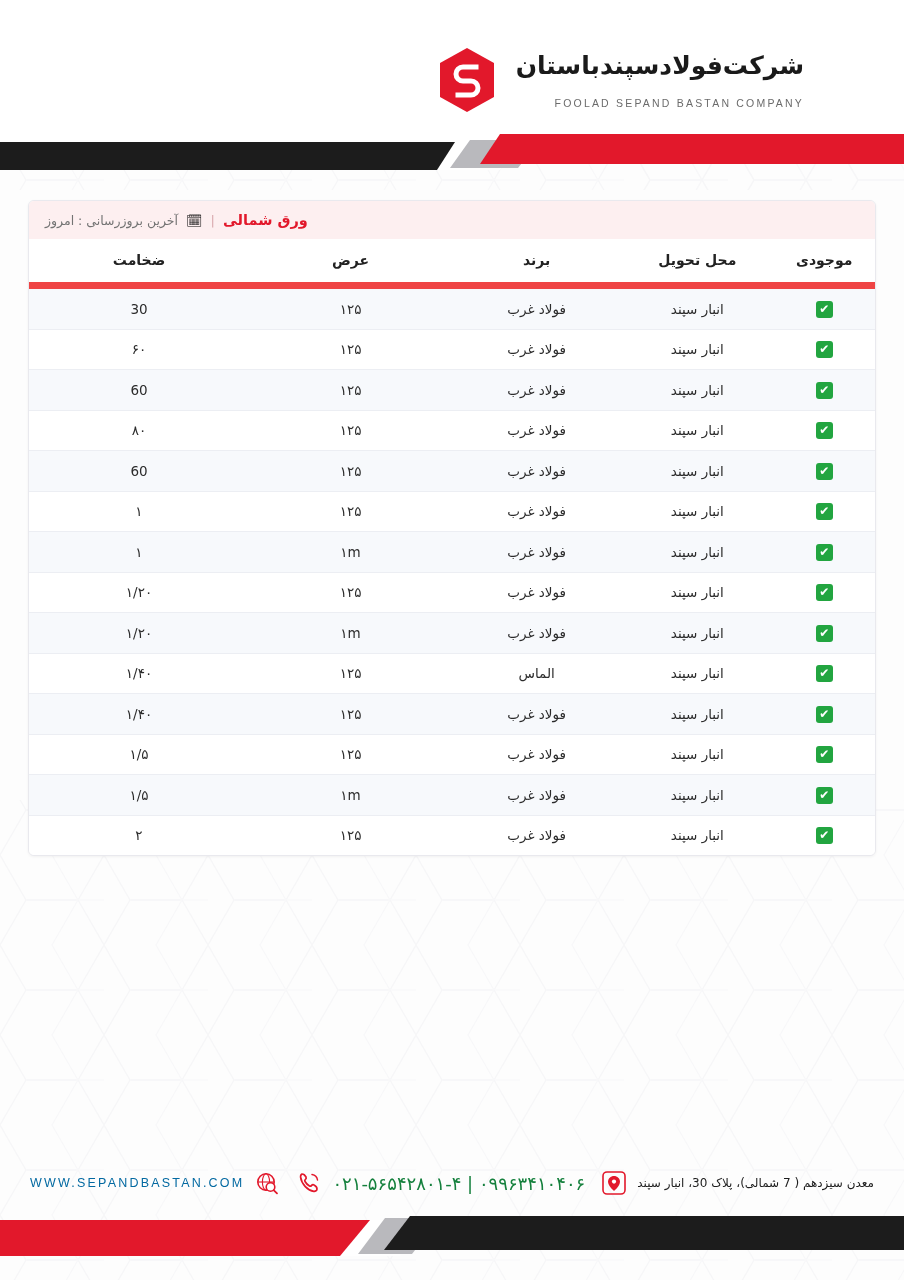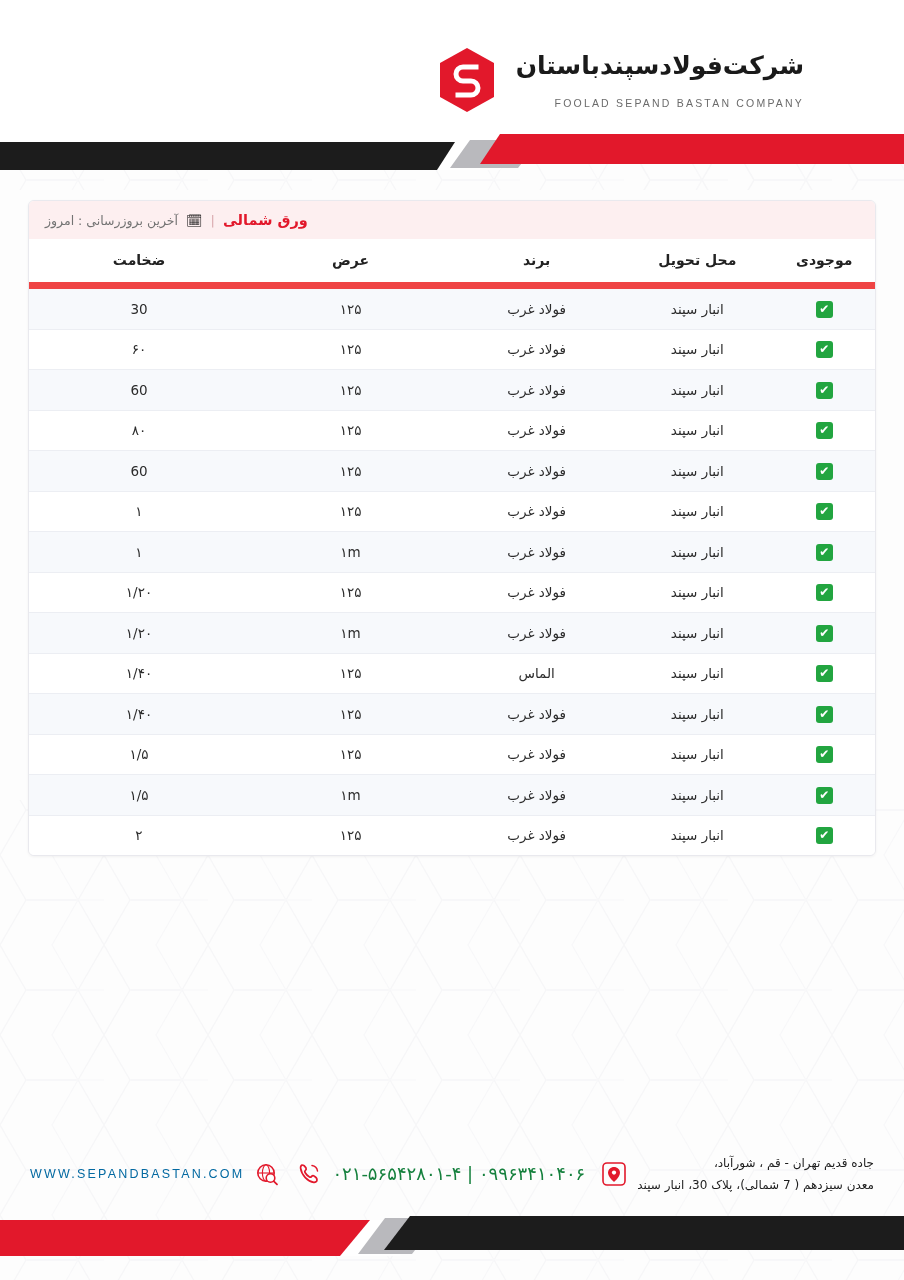--- a/index.html
+++ b/index.html
@@ -339,21 +339,20 @@
           </tr>
         </tbody>
     </table>
   </div>
 
   <div class="footer">
     <div class="footer-row">
 
       <div class="f-block">
         <div class="f-address">
-          <div>جاده قدیم تهران - قم ، شورآباد،</div>
           <div>معدن سیزدهم ( 7 شمالی)، پلاک 30، انبار سپند</div>
         </div>
         <svg class="ic" viewBox="0 0 26 26">
           <rect x="2" y="2" width="22" height="22" rx="4" fill="none" stroke="#e2182b" stroke-width="1.6"></rect>
           <path d="M13 6 c3.3 0 6 2.6 6 5.8 C19 16 13 21 13 21 S7 16 7 11.8 C7 8.6 9.7 6 13 6 Z" fill="#e2182b"></path>
           <circle cx="13" cy="11.6" r="2.1" fill="#ffffff"></circle>
         </svg>
       </div>
 
       <div class="f-block">

